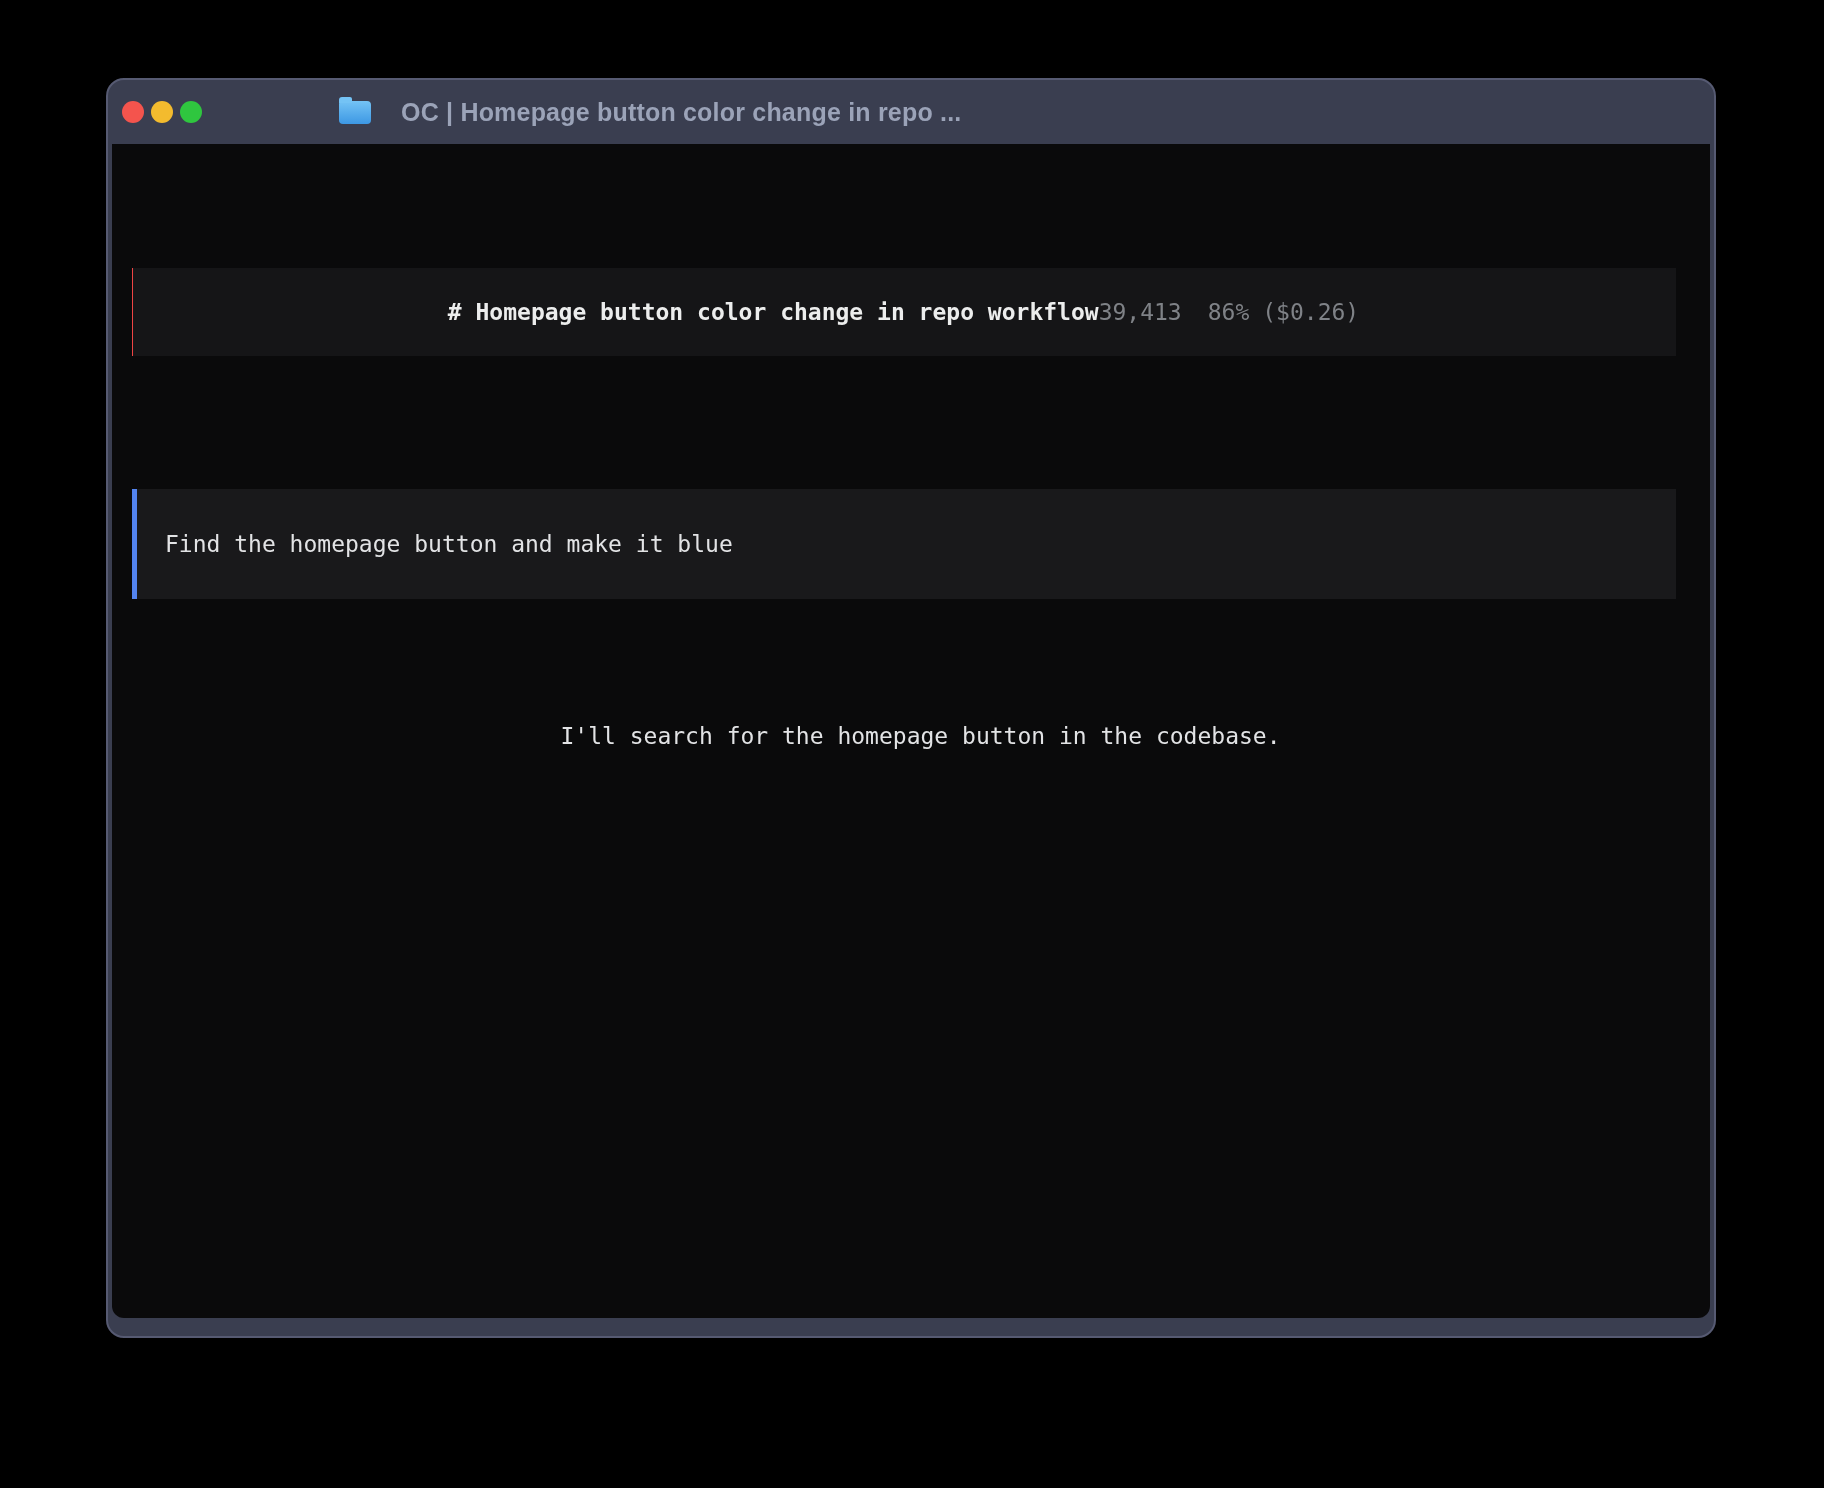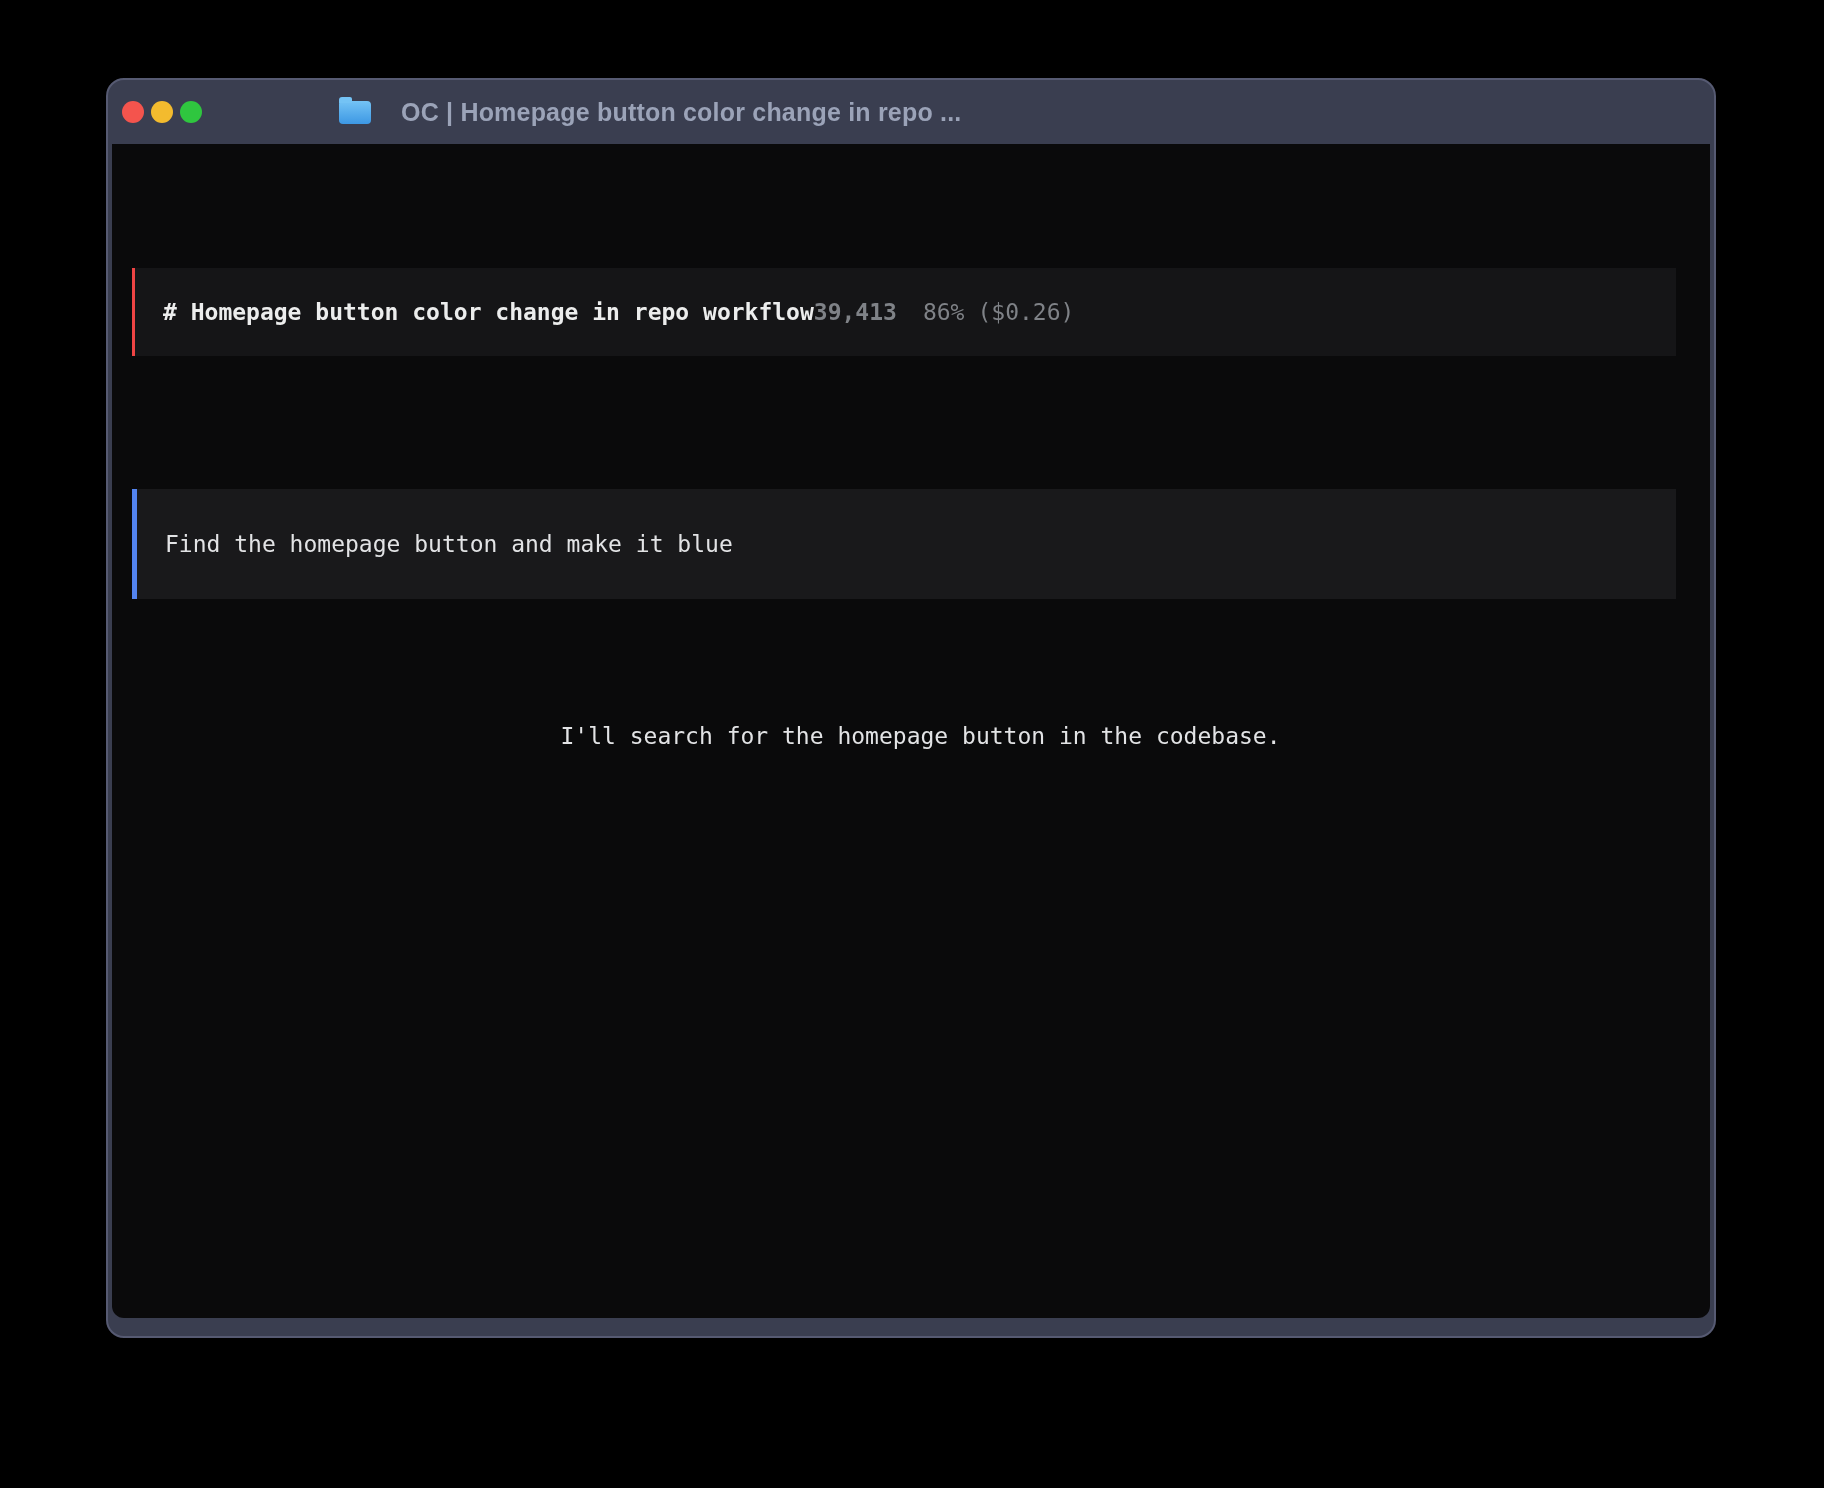--- a/index.html
+++ b/index.html
@@ -33,27 +33,27 @@
   
   .term {
     position:absolute; left:4px; right:4px; top:64px; bottom:18px;
     background:#0a0a0b; border-radius:0 0 12px 12px;
     padding:31px 34px 0 20px;
     font-size:23px; line-height:31px; color:#e2e3e5;
     overflow:hidden; white-space:pre;
   }
 
   .panel-header {
-    height:88px; background:#151517; border-left:3px solid #ef4444;
-    display:flex; align-items:center; justify-content:flex-start;
+    height:88px; background:#151517; border-left:1px solid #ef4444;
+    display:flex; align-items:center; justify-content:center;
     padding:0 30px 0 28px; margin-bottom:40px;
   }
   .panel-header .heading { font-weight:bold; color:#eceded; }
   .stats { color:#7f8287; }
-  .stats .tokens { margin-right:26px;font-weight:bold; }
+  .stats .tokens { margin-right:26px; }
   .stats .pct { margin-right:13px; }
 
   .panel-user {
     height:110px; background:#19191b; border-left:5px solid #5384f0;
     display:flex; align-items:center; padding-left:28px; margin-bottom:29px;
   }
 
   .block { margin-left:33px; }
   .line { height:31px;text-align:center; }
   .gray { color:#84878c; }

